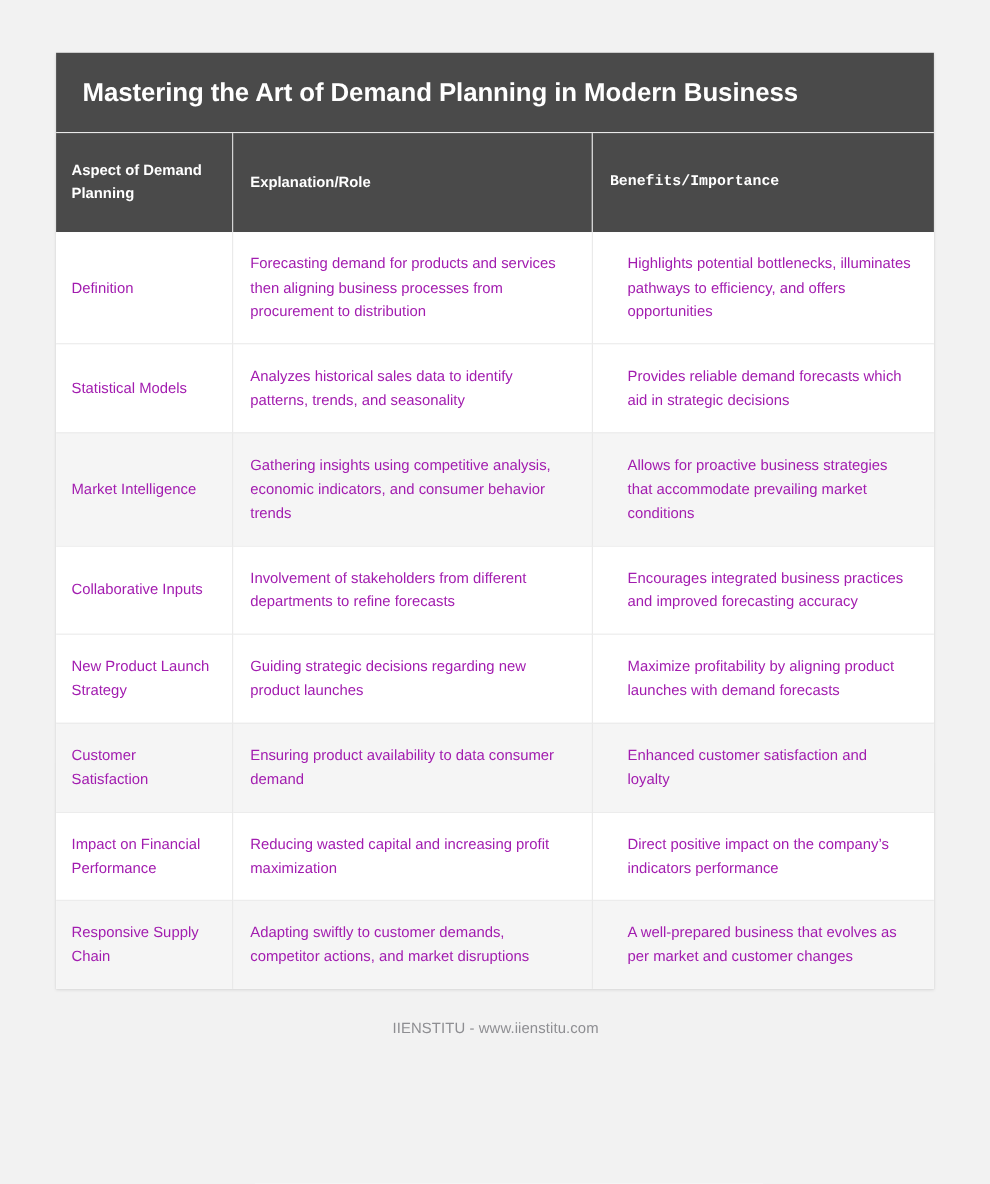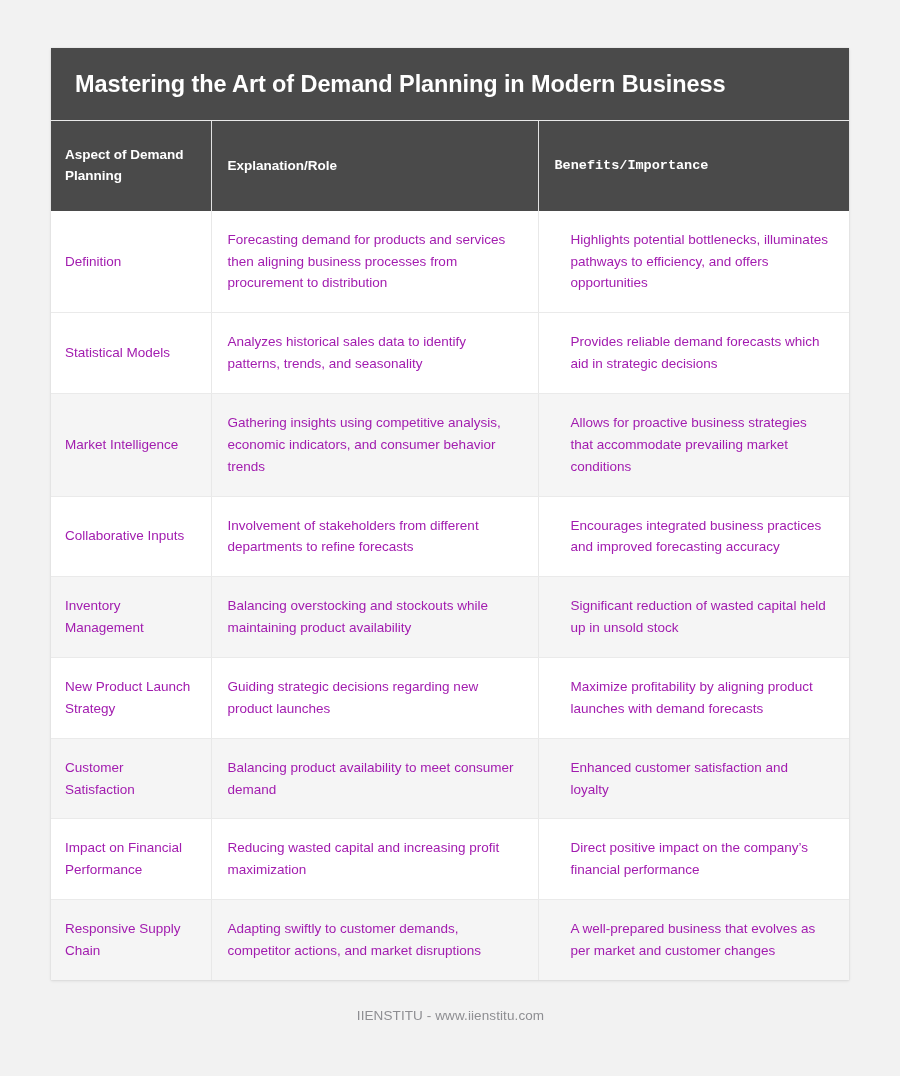--- a/index.html
+++ b/index.html
@@ -139,39 +139,34 @@
           <tr class="striped">
             <td class="cell-aspect">Market Intelligence</td>
             <td class="cell-explain">Gathering insights using competitive analysis, economic indicators, and consumer behavior trends</td>
             <td class="cell-benefit">Allows for proactive business strategies that accommodate prevailing market conditions</td>
           </tr>
           <tr>
             <td class="cell-aspect">Collaborative Inputs</td>
             <td class="cell-explain">Involvement of stakeholders from different departments to refine forecasts</td>
             <td class="cell-benefit">Encourages integrated business practices and improved forecasting accuracy</td>
           </tr>
-          <tr class="striped">
-            <td class="cell-aspect">Inventory Management</td>
-            <td class="cell-explain">Balancing overstocking and stockouts while maintaining product availability</td>
-            <td class="cell-benefit">Significant reduction of wasted capital held up in unsold stock</td>
-          </tr>
           <tr>
             <td class="cell-aspect">New Product Launch Strategy</td>
             <td class="cell-explain">Guiding strategic decisions regarding new product launches</td>
             <td class="cell-benefit">Maximize profitability by aligning product launches with demand forecasts</td>
           </tr>
           <tr class="striped">
             <td class="cell-aspect">Customer Satisfaction</td>
-            <td class="cell-explain">Balancing product availability to meet consumer demand</td>
+            <td class="cell-explain">Ensuring product availability to data consumer demand</td>
             <td class="cell-benefit">Enhanced customer satisfaction and loyalty</td>
           </tr>
           <tr>
             <td class="cell-aspect">Impact on Financial Performance</td>
             <td class="cell-explain">Reducing wasted capital and increasing profit maximization</td>
-            <td class="cell-benefit">Direct positive impact on the company’s financial performance</td>
+            <td class="cell-benefit">Direct positive impact on the company’s indicators performance</td>
           </tr>
           <tr class="striped">
             <td class="cell-aspect">Responsive Supply Chain</td>
             <td class="cell-explain">Adapting swiftly to customer demands, competitor actions, and market disruptions</td>
             <td class="cell-benefit">A well-prepared business that evolves as per market and customer changes</td>
           </tr>
         </tbody>
     </table>
 
   </div>

